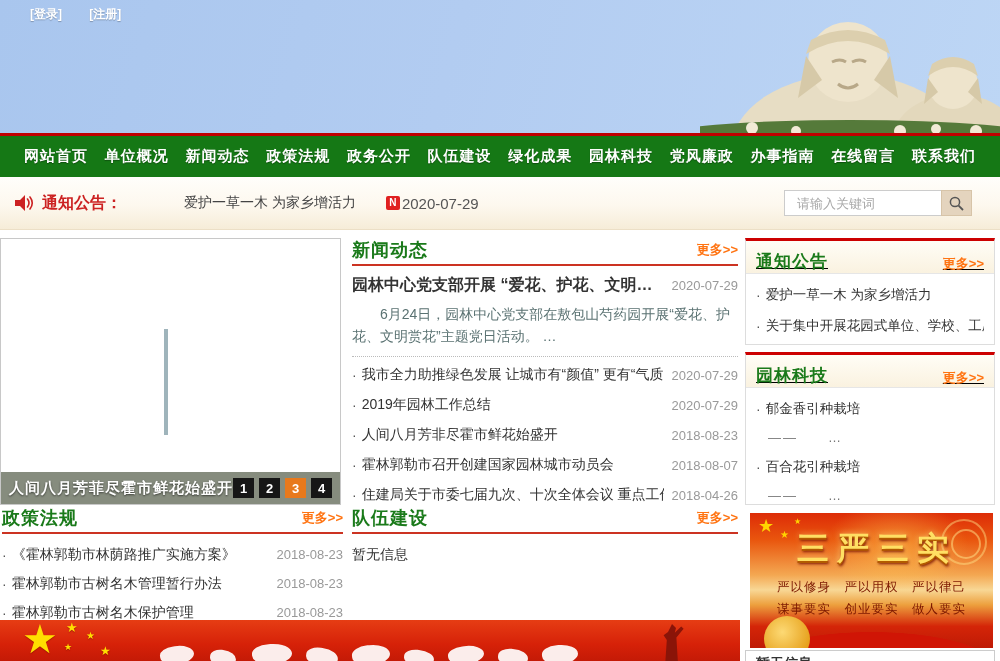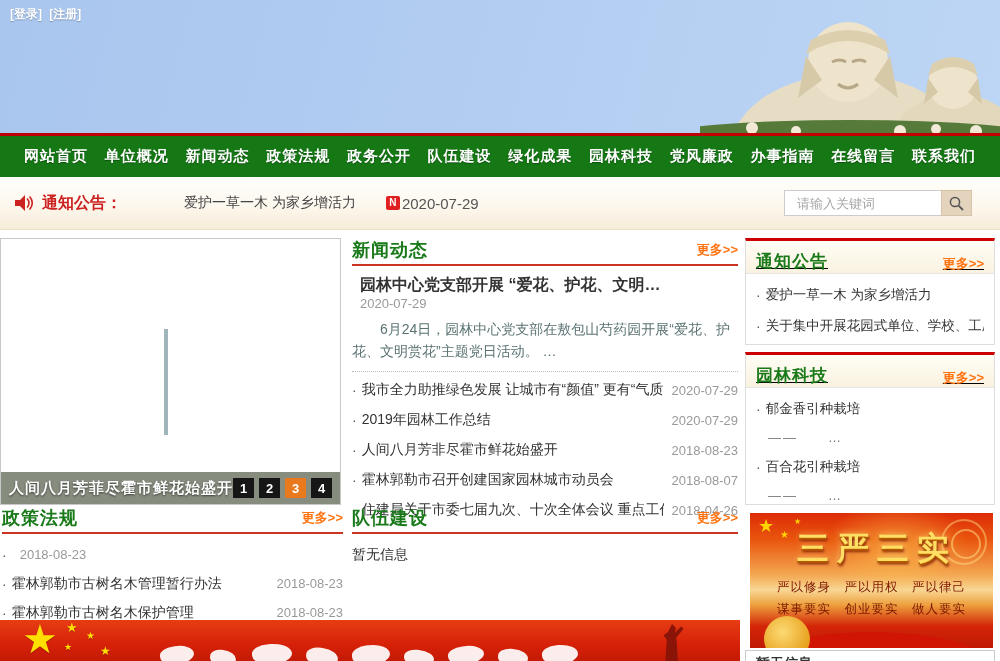--- a/index.html
+++ b/index.html
@@ -3,21 +3,21 @@
 <meta charset="utf-8">
 <style>
   * { margin:0; padding:0; box-sizing:border-box; }
   body { font-family:"Liberation Sans", sans-serif; background:#fff; }
   .page { position:relative; width:1000px; height:661px; background:#fff; overflow:hidden; }
 
   
   .header { position:absolute; top:0; left:0; width:1000px; height:133px; overflow:hidden;
             background:linear-gradient(105deg,#a9c6ee 0%,#b2ccf1 45%,#bdd6f5 100%); }
   .topbar-links { position:absolute; top:6px; left:10px; font-size:12px; font-weight:bold; color:#fff; }
-  .topbar-links span { cursor:pointer; margin-right:4px; text-shadow:0 1px 1px rgba(0,0,0,.25); }
+  .topbar-links span { cursor:pointer; margin-right:4px; text-shadow:0 1px 1px rgba(0,0,0,.25);margin-left:20px; }
   .site-title { position:absolute; top:48px; left:16px; font-size:42px; font-weight:bold; letter-spacing:4px;
                 color:#1e7c39;
                 text-shadow:-2px 0 #fff,2px 0 #fff,0 -2px #fff,0 2px #fff,
                             -2px -2px #fff,2px 2px #fff,-2px 2px #fff,2px -2px #fff,0 3px 2px rgba(90,110,150,.45); }
   .statue { position:absolute; right:0; top:0; width:300px; height:133px; }
   .red-divider { position:absolute; top:133px; left:0; width:1000px; height:3px; background:#c00000; }
 
   
   .navbar { position:absolute; top:136px; left:0; width:1000px; height:41px; background:#157815;
             display:flex; align-items:center; justify-content:space-between; padding:0 24px; }
@@ -69,21 +69,21 @@
                  display:flex; align-items:center; padding:0 8px; }
   .caption-text { color:#fff; font-size:15px; font-weight:bold; letter-spacing:1px; cursor:pointer;
                   text-shadow:0 1px 2px rgba(0,0,0,.6); }
   .pager { margin-left:auto; display:flex; gap:5px; }
   .page-btn { width:21px; height:20px; background:#161616; color:#fff; font-size:13px; font-weight:bold;
               display:flex; align-items:center; justify-content:center; cursor:pointer; }
   .page-btn.active { background:#e8791c; }
 
   
   .news-panel { position:absolute; left:352px; top:238px; width:386px; }
-  .featured-row { margin-top:9px; display:flex; align-items:baseline;flex-direction:column; }
+  .featured-row { margin-top:9px; display:flex; align-items:baseline; }
   .featured-title { flex:1; font-size:16px; font-weight:bold; color:#333; white-space:nowrap; overflow:hidden; cursor:pointer; }
   .featured-date { flex:none; margin-left:8px; color:#999; font-size:13px; }
   .featured-summary { margin-top:7px; font-size:14px; color:#5a7272; line-height:22px; text-indent:2em; }
   .dotted-sep { border-bottom:1px dotted #bbb; margin:9px 0 3px; }
   .news-list .row { display:flex; align-items:center; height:30px; }
   .bullet { color:#555; margin-right:5px; font-size:14px; }
   .item-title { flex:1; font-size:14px; color:#333; white-space:nowrap; overflow:hidden; cursor:pointer; }
   .item-date { flex:none; margin-left:8px; color:#999; font-size:13px; }
 
   
@@ -304,20 +304,21 @@
   </div>
 
   <div class="policy-panel">
     <div class="panel-header">
       <span class="panel-title">政策法规</span>
       <a class="more-link">更多&gt;&gt;</a>
     </div>
     <div style="margin-top:6px;">
       <div class="row">
         <span class="bullet">·</span>
+        <span class="item-title">《霍林郭勒市林荫路推广实施方案》</span>
         <span class="item-date">2018-08-23</span>
       </div>
       <div class="row">
         <span class="bullet">·</span>
         <span class="item-title">霍林郭勒市古树名木管理暂行办法</span>
         <span class="item-date">2018-08-23</span>
       </div>
       <div class="row">
         <span class="bullet">·</span>
         <span class="item-title">霍林郭勒市古树名木保护管理</span>

